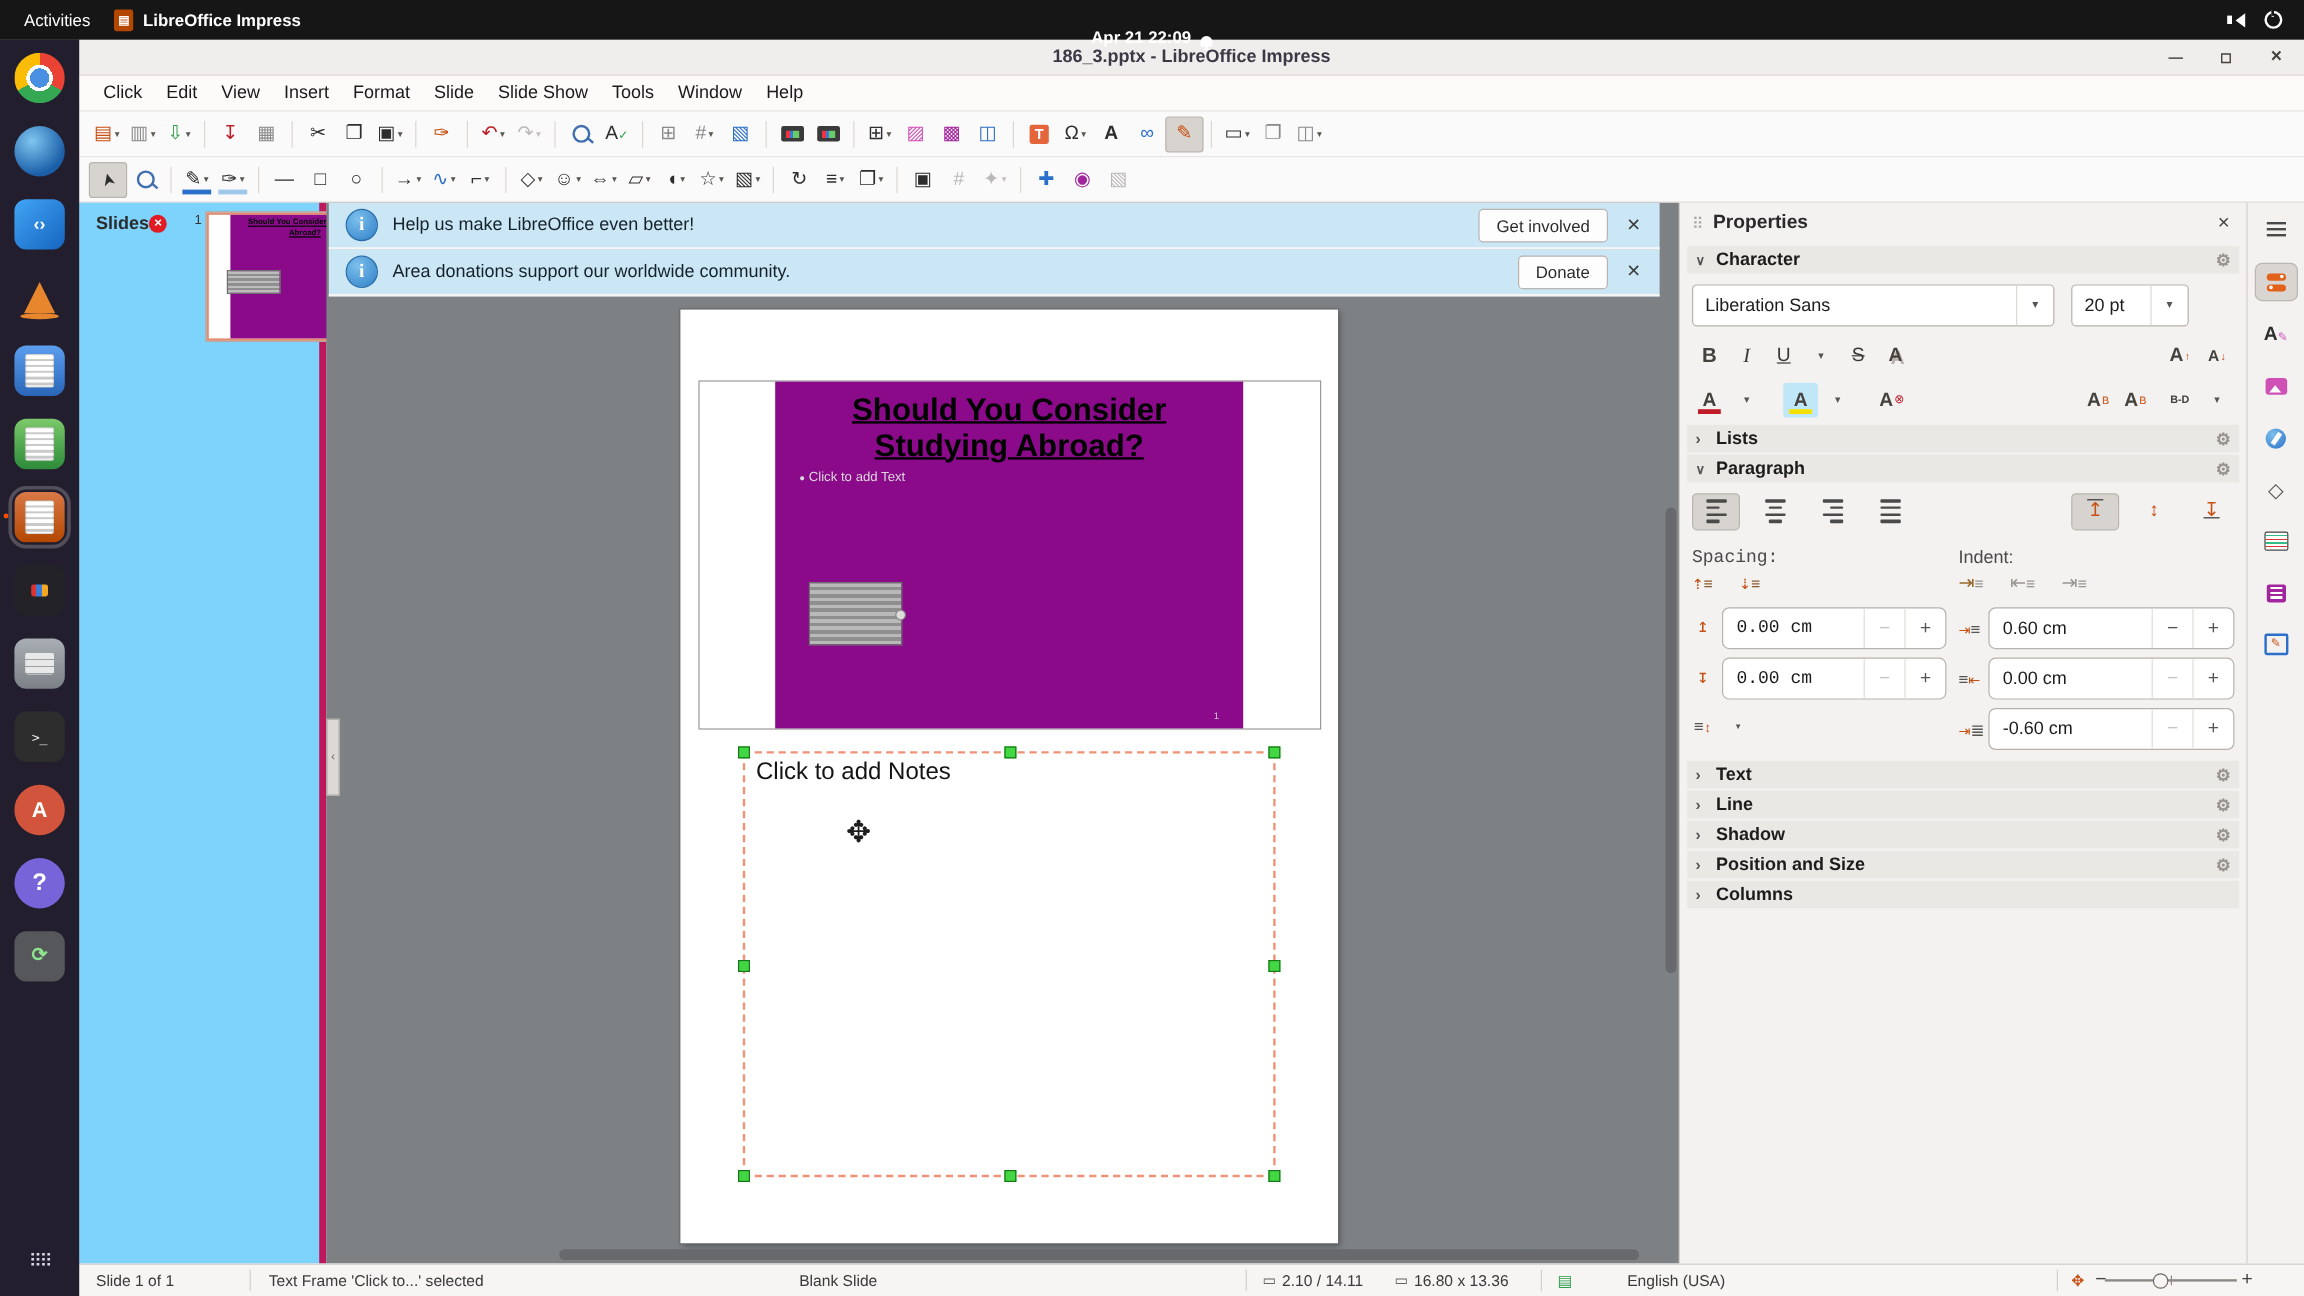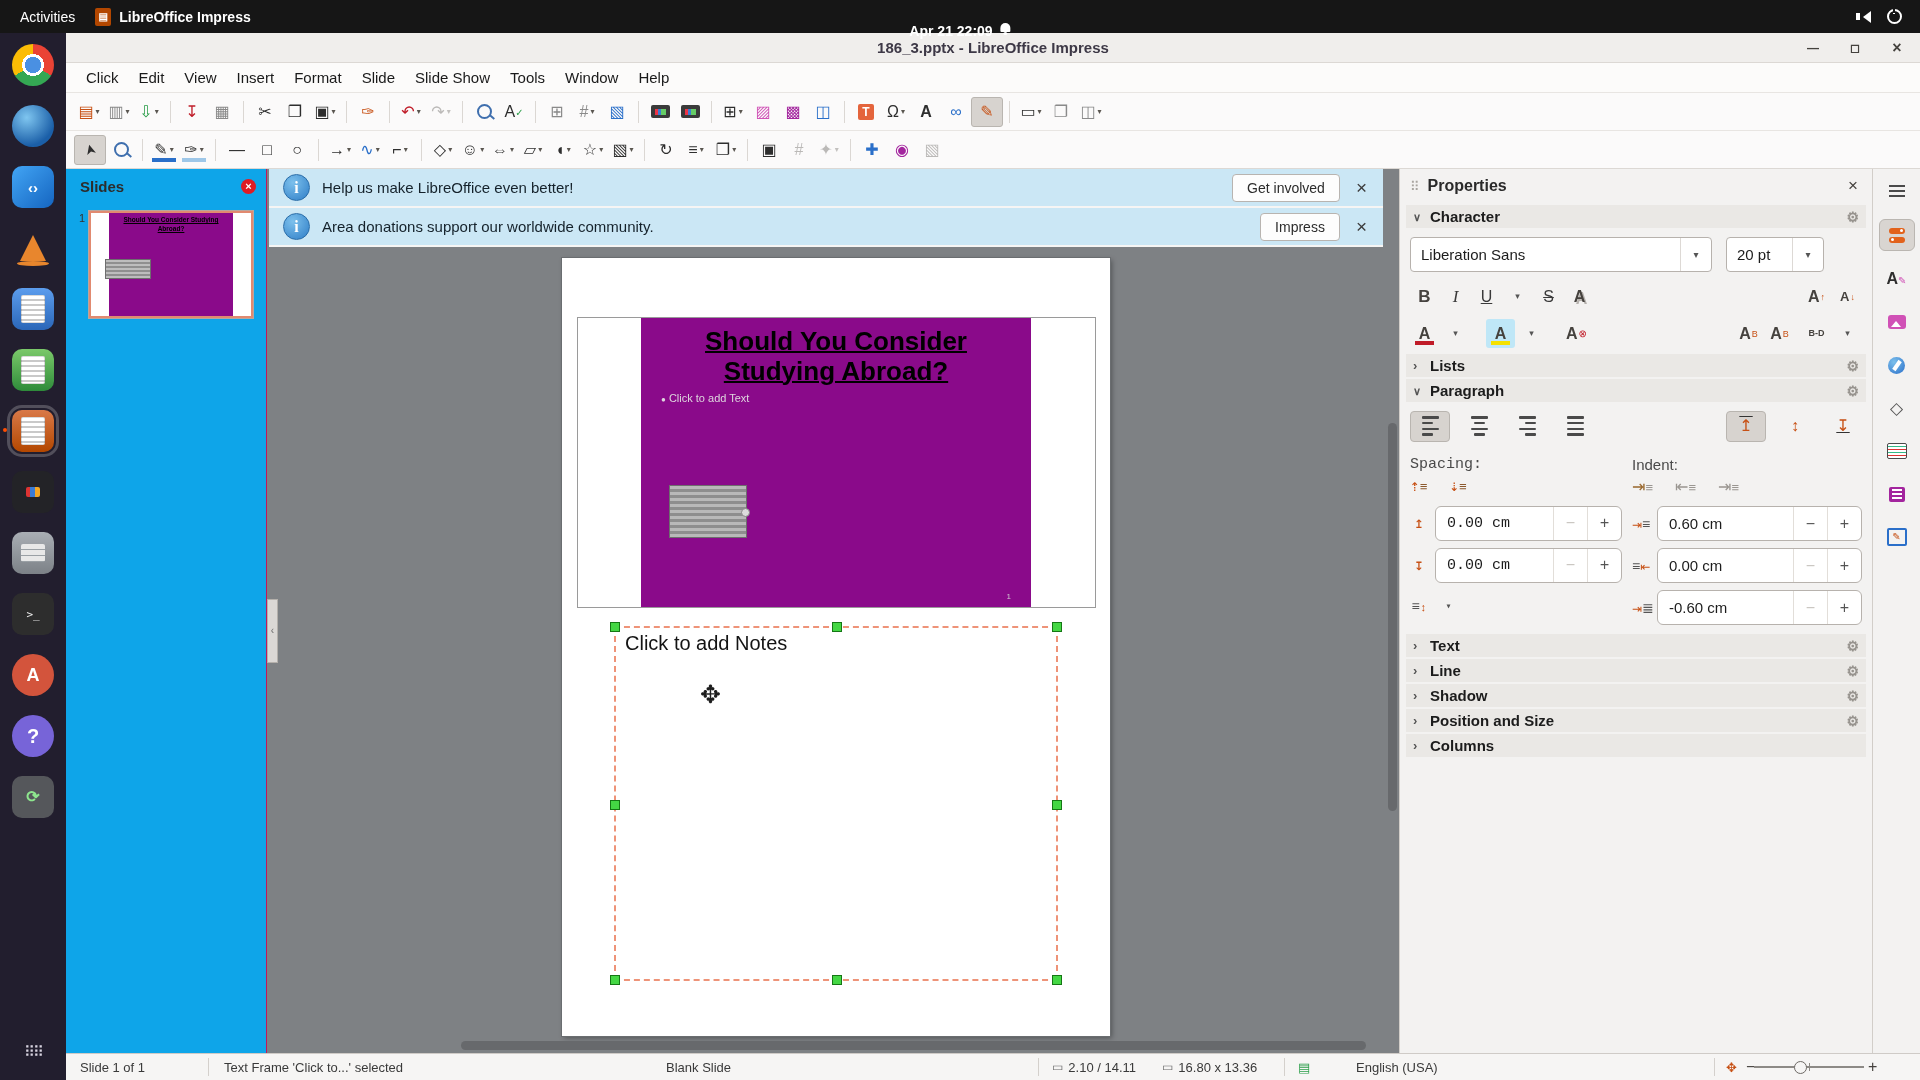--- a/index.html
+++ b/index.html
@@ -5,21 +5,21 @@
   html,body{margin:0;padding:0;background:#444;font-family:"Liberation Sans",sans-serif;}
   .screen{position:relative;width:1920px;height:1080px;background:#7e8184;overflow:hidden;}
 
   
   .topbar{position:absolute;left:0;top:0;width:100%;height:33px;background:#161616;color:#fff;
     display:flex;align-items:center;font-size:14px;z-index:50;}
   .tb-activities{padding:0 20px;height:100%;display:flex;align-items:center;}
   .tb-appicon{width:16px;height:18px;background:#b34700;border-radius:2px;margin-right:8px;
     display:flex;align-items:center;justify-content:center;color:#fff;font-size:10px;}
   .tb-app{display:flex;align-items:center;font-weight:bold;}
-  .tb-clock{position:absolute;left:50%;transform:translateX(-50%);display:flex;align-items:flex-start;gap:8px;font-weight:bold;margin-top:28px;}
+  .tb-clock{position:absolute;left:50%;transform:translateX(-50%);display:flex;align-items:flex-end;gap:8px;font-weight:bold;margin-top:28px;}
   .bell{display:inline-block;width:10px;height:9px;background:#fff;border-radius:5px 5px 1px 1px;position:relative;}
   .bell::after{content:"";position:absolute;left:3px;bottom:-3px;width:4px;height:3px;background:#fff;border-radius:50%;}
   .tb-right{margin-left:auto;display:flex;align-items:center;gap:16px;padding-right:18px;}
   .spk{display:flex;align-items:center;}
   .spk .sq{width:4px;height:7px;background:#fff;}
   .spk .tri{width:0;height:0;border:6px solid transparent;border-right:8px solid #fff;margin-left:-3px;}
   .pwr{width:11px;height:11px;border:2px solid #fff;border-radius:50%;position:relative;}
   .pwr::after{content:"";position:absolute;left:3.5px;top:-4px;width:2px;height:6px;background:#161616;box-shadow:inset 0 0 0 2px #161616;}
   .pwr::before{content:"";position:absolute;left:3.5px;top:-3px;width:2px;height:6px;background:#fff;}
 
@@ -75,21 +75,21 @@
   .mag-ic{position:relative;width:11px;height:11px;border:2px solid #3f6fae;border-radius:50%;}
   .mag-ic::after{content:"";position:absolute;width:6px;height:2px;background:#3f6fae;right:-5px;bottom:-1px;transform:rotate(40deg);}
   .underbar{position:relative;}
   .underbar::after{content:"";position:absolute;left:3px;right:3px;bottom:2px;height:4px;background:#2a6fc9;}
   .underbar.lt::after{background:#9ec7e8;}
   .tboxic{width:16px;height:16px;background:#e4643c;border-radius:2px;color:#fff;font-size:12px;font-weight:bold;display:flex;align-items:center;justify-content:center;}
 
   
   .content{flex:1;display:flex;min-height:0;border-top:1px solid #dcd8d4;}
 
-  .slides{width:200px;background:#0ea5e9;border-right:1px solid #be185d;display:flex;flex-direction:column;flex:0 0 auto;}
+  .slides{width:200px;background:#7dd3fc;border-right:6px solid #be185d;display:flex;flex-direction:row;flex:0 0 auto;}
   .slides-head{height:34px;display:flex;align-items:center;padding:0 10px 0 14px;font-size:15px;font-weight:bold;color:#2c2c2c;}
   .slides-close{margin-left:auto;width:15px;height:15px;border-radius:50%;background:#e01b24;color:#fff;
     font-size:11px;display:flex;align-items:center;justify-content:center;line-height:1;}
   .thumbrow{display:flex;padding:8px 4px 0 6px;gap:4px;}
   .tnum{font-size:11px;color:#333;width:13px;text-align:right;padding-top:1px;}
   .thumb{width:160px;height:103px;background:#fff;border:2px solid #e18a70;outline:1px solid #b7a79f;position:relative;}
   .tpurple{position:absolute;left:11%;right:11%;top:0;bottom:0;background:#8a0a8a;}
   .ttitle{font-size:6.5px;font-weight:bold;text-decoration:underline;color:#000;text-align:center;padding:3px 4px 0;line-height:1.35;}
   .ttable{position:absolute;left:9%;top:45%;width:27%;height:17%;border:1px solid #6e6e6e;
     background:repeating-linear-gradient(#bdbdbd 0 2px,#8f8f8f 2px 4px);}
@@ -548,21 +548,21 @@
               </span>
             <span class="btext">Help us make LibreOffice even better!</span>
             <span class="bbtn">Get involved</span>
             <span class="bclose"><i class="g" style="font-size:19px;color:#3c3c3c">×</i></span>
           </div>
           <div class="banner">
             <span class="binfo">
                 <i class="g" style="color:#fff;font-family:'Liberation Serif',serif;font-weight:bold">i</i>
               </span>
             <span class="btext">Area donations support our worldwide community.</span>
-            <span class="bbtn">Impress</span>
+            <span class="bbtn">Donate</span>
             <span class="bclose"><i class="g" style="font-size:19px;color:#3c3c3c">×</i></span>
           </div>
         </div>
 
         <div class="page">
           <div class="slidebox">
             <div class="purple">
               <div class="stitle">Should You Consider Studying Abroad?</div>
               <div class="sbullet"><i class="g" style="color:#ded6de;font-size:8px">●</i> <span>Click to add Text</span></div>
               <div class="stable"></div>

